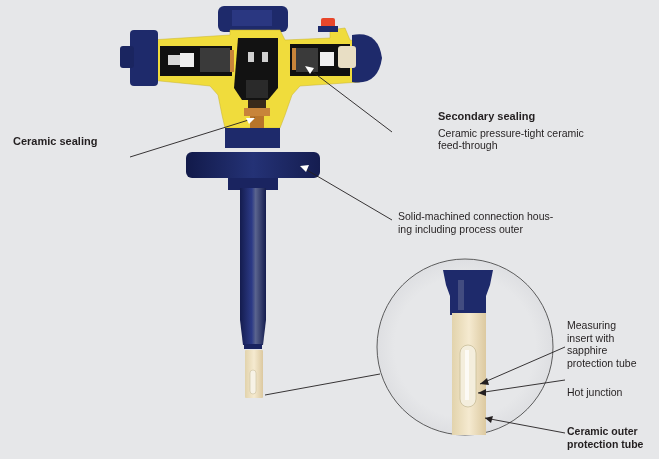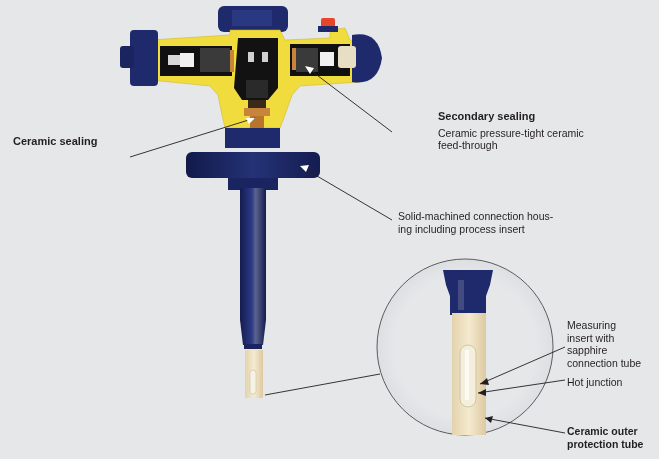--- a/index.html
+++ b/index.html
@@ -12,21 +12,21 @@
   }
   .stage { position: absolute; left: 0; top: 0; width: 659px; height: 459px; }
   .stage svg { position: absolute; left: 0; top: 0; }
   .label { position: absolute; font-size: 10.5px; line-height: 12.5px; color: #231f20; }
   .label .title { font-weight: bold; font-size: 11px; margin-bottom: 4px; display: block; }
   .label .body { display: block; white-space: pre-line; }
   #lbl-primary { left: 13px; top: 135px; width: 150px; }
   #lbl-secondary { left: 398px; top: 110px; width: 200px; margin-left: 40px; }
   #lbl-housing { left: 398px; top: 210px; width: 200px; }
   #lbl-insert { left: 567px; top: 319px; width: 92px; }
-  #lbl-hotjunction { left: 567px; top: 376px; width: 92px; }
+  #lbl-hotjunction { left: 567px; top: 386px; width: 92px; }
   #lbl-outer { left: 567px; top: 425px; width: 92px; font-weight: bold; }
 </style>
 </head>
 <body>
 
 <div class="stage">
   <svg width="659" height="459" viewBox="0 0 659 459">
     <defs>
       <linearGradient id="blueRod" x1="0" x2="1" y1="0" y2="0">
         <stop offset="0" stop-color="#141c4e"></stop>
@@ -150,28 +150,28 @@
   </div>
 
   <div class="label" id="lbl-secondary">
     <span class="title">Secondary sealing</span>
     <span class="body">Ceramic pressure-tight ceramic
 feed-through</span>
   </div>
 
   <div class="label" id="lbl-housing">
     <span class="body">Solid-machined connection hous-
-ing including process insert</span>
+ing including process outer</span>
   </div>
 
   <div class="label" id="lbl-insert">
     <span class="body">Measuring
 insert with
 sapphire
-connection tube</span>
+protection tube</span>
   </div>
 
   <div class="label" id="lbl-hotjunction">
     <span class="body">Hot junction</span>
   </div>
 
   <div class="label" id="lbl-outer">
     <span class="body">Ceramic outer
 protection tube</span>
   </div>

